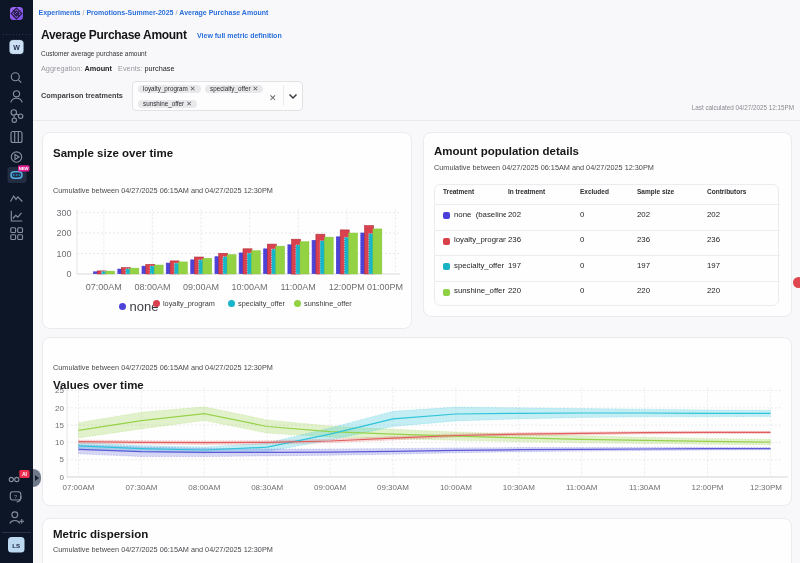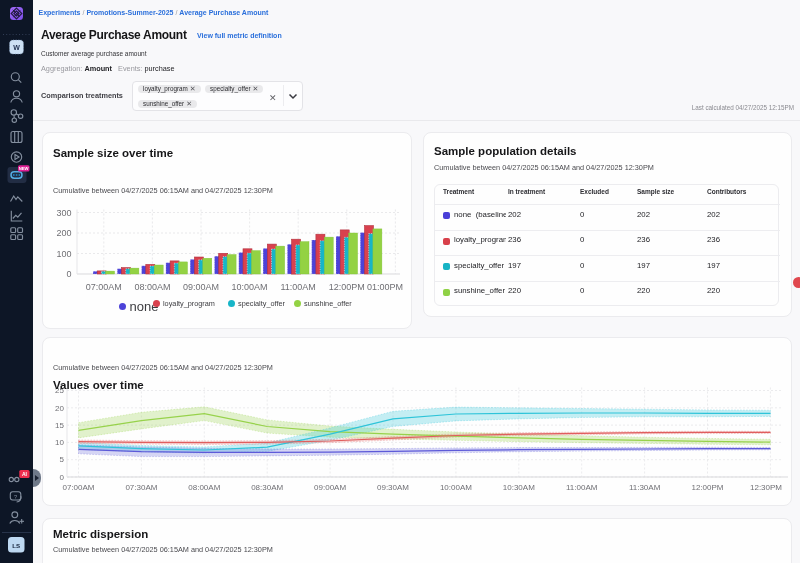--- a/index.html
+++ b/index.html
@@ -197,21 +197,21 @@
       <span style="width:7px;height:7px;border-radius:50%;background:#17b5c8;display:inline-block"></span>
       <span style="font-size:7.3px;color:#3c3c40;">specialty_offer</span>
     </div>
     <div style="position:absolute;left:250.5px;top:166px;display:flex;align-items:center;gap:3.5px;">
       <span style="width:7px;height:7px;border-radius:50%;background:#93d243;display:inline-block"></span>
       <span style="font-size:7.3px;color:#3c3c40;">sunshine_offer</span>
     </div>
 </div>
 
 <div class="card" style="left:423px;top:132px;width:369px;height:184.5px;">
-<div class="ctitle" style="left:10px;top:11.5px;">Sample population details</div>
+<div class="ctitle" style="left:10px;top:11.5px;">Amount population details</div>
 <div class="csub" style="left:10px;top:30px;">Cumulative between 04/27/2025 06:15AM and 04/27/2025 12:30PM</div>
 <div style="position:absolute;left:10px;top:51px;width:345px;height:122px;border:1px solid #ececef;border-radius:6px;">
 <span style="position:absolute;left:8px;top:2.5px;font-size:6.5px;font-weight:bold;color:#2d2d32;">Treatment</span>
       <span style="position:absolute;left:73px;top:2.5px;font-size:6.5px;font-weight:bold;color:#2d2d32;">In treatment</span>
       <span style="position:absolute;left:145px;top:2.5px;font-size:6.5px;font-weight:bold;color:#2d2d32;">Excluded</span>
       <span style="position:absolute;left:202px;top:2.5px;font-size:6.5px;font-weight:bold;color:#2d2d32;">Sample size</span>
       <span style="position:absolute;left:272px;top:2.5px;font-size:6.5px;font-weight:bold;color:#2d2d32;">Contributors</span>
 <div style="position:absolute;left:0;top:19.0px;width:345px;height:25.6px;border-top:1px solid #ededf0;">
 <span style="position:absolute;left:8px;top:7px;width:7px;height:7px;border-radius:2px;background:#4a3fd8;"></span>
 <span style="position:absolute;left:19px;top:4.5px;width:52px;overflow:hidden;white-space:nowrap;font-size:7.8px;color:#232327;">none&nbsp;&nbsp;(baseline)</span>

